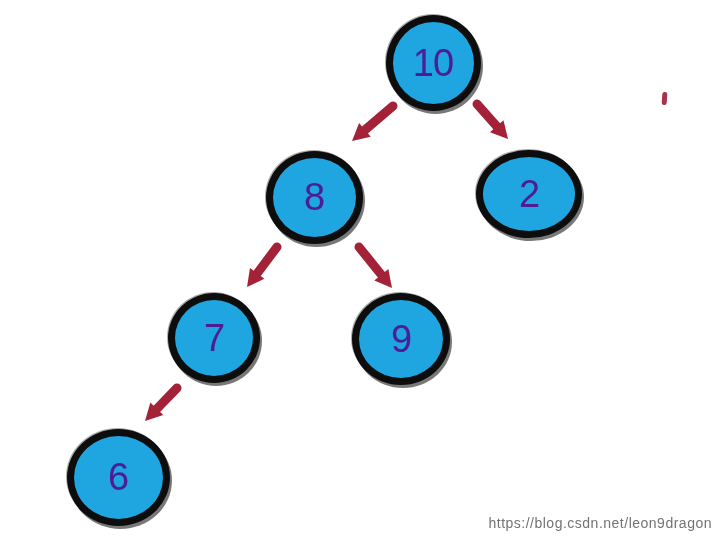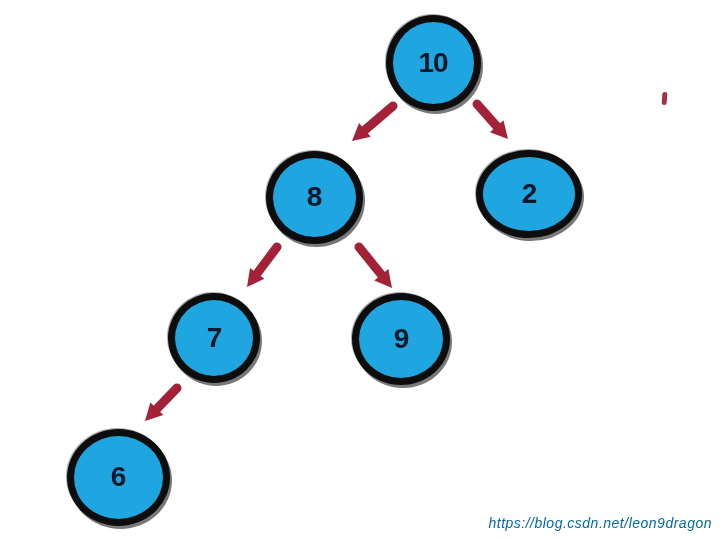--- a/index.html
+++ b/index.html
@@ -27,23 +27,23 @@
     position: absolute;
     border-radius: 50%;
     box-sizing: border-box;
     display: flex;
     align-items: center;
     justify-content: center;
     
     box-shadow: 2px 3px 0 rgba(10,10,10,0.55), -1px -1px 0 rgba(10,10,10,0.35);
   }
   .tree-node span {
-    font-weight: bold;
-    font-size: 28px;
-    color: #0f172a;
+    font-weight: normal;
+    font-size: 38px;
+    color: #4c1d95;
     letter-spacing: -1px;
   }
   .watermark {
     position: absolute;
     right: 9px;
     bottom: 10px;
     font-size: 14px;
     letter-spacing: 0.5px;
     user-select: none;
   }
@@ -95,14 +95,14 @@
         <span>7</span>
       </div>
       <div class="tree-node" style="left: 352px; top: 293px; width: 98px; height: 92px; background: rgb(31, 165, 224); border: 7px solid rgb(13, 13, 13);">
         <span>9</span>
       </div>
       <div class="tree-node" style="left: 66.5px; top: 428.5px; width: 103px; height: 97px; background: rgb(31, 165, 224); border: 7px solid rgb(13, 13, 13);">
         <span>6</span>
       </div>
     </div>
   <div class="stray-mark" style="left: 662px; top: 92px; background: rgb(168, 50, 72);"></div>
-  <div class="watermark" style="color: #0369a1; font-style: italic;">https://blog.csdn.net/leon9dragon</div>
+  <div class="watermark" style="color: #737373;">https://blog.csdn.net/leon9dragon</div>
 </div>
 
 </body></html>

